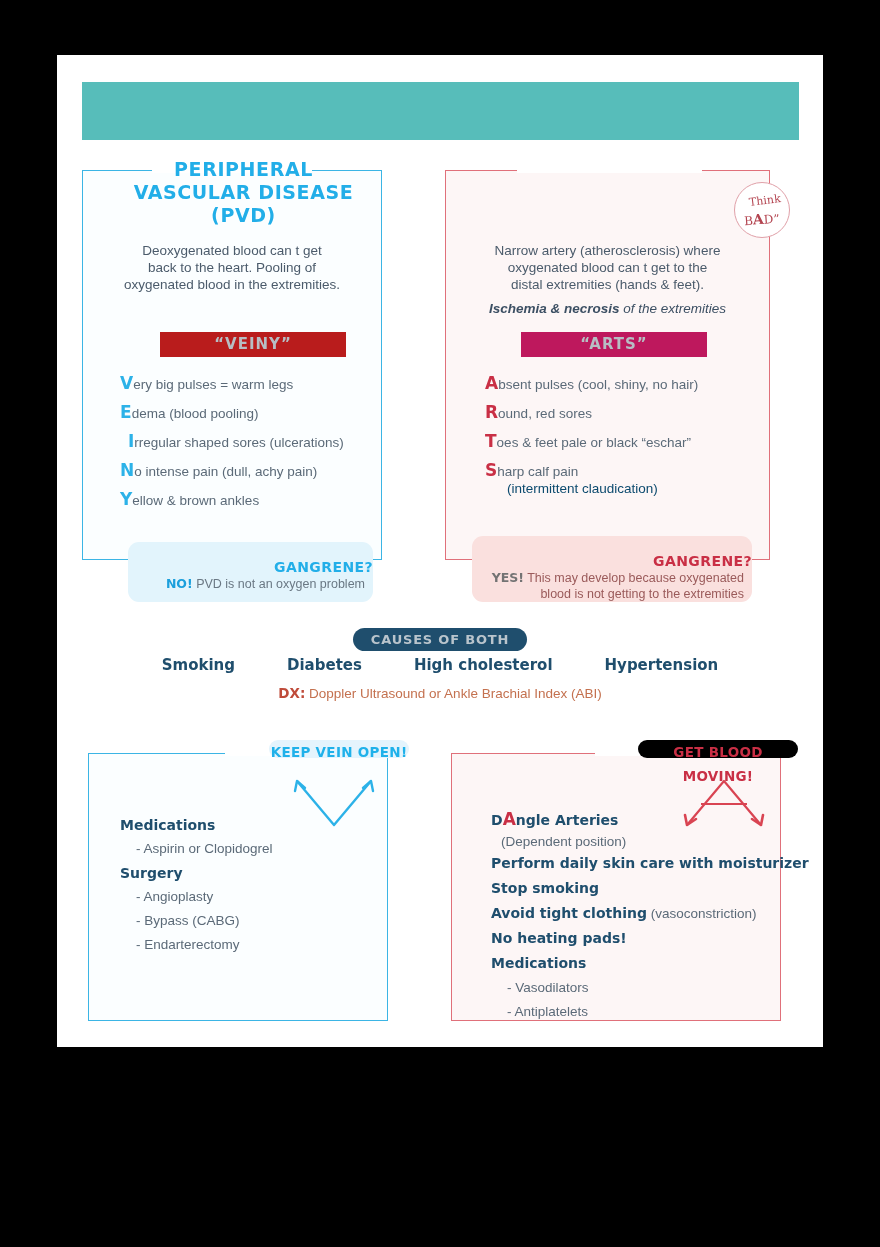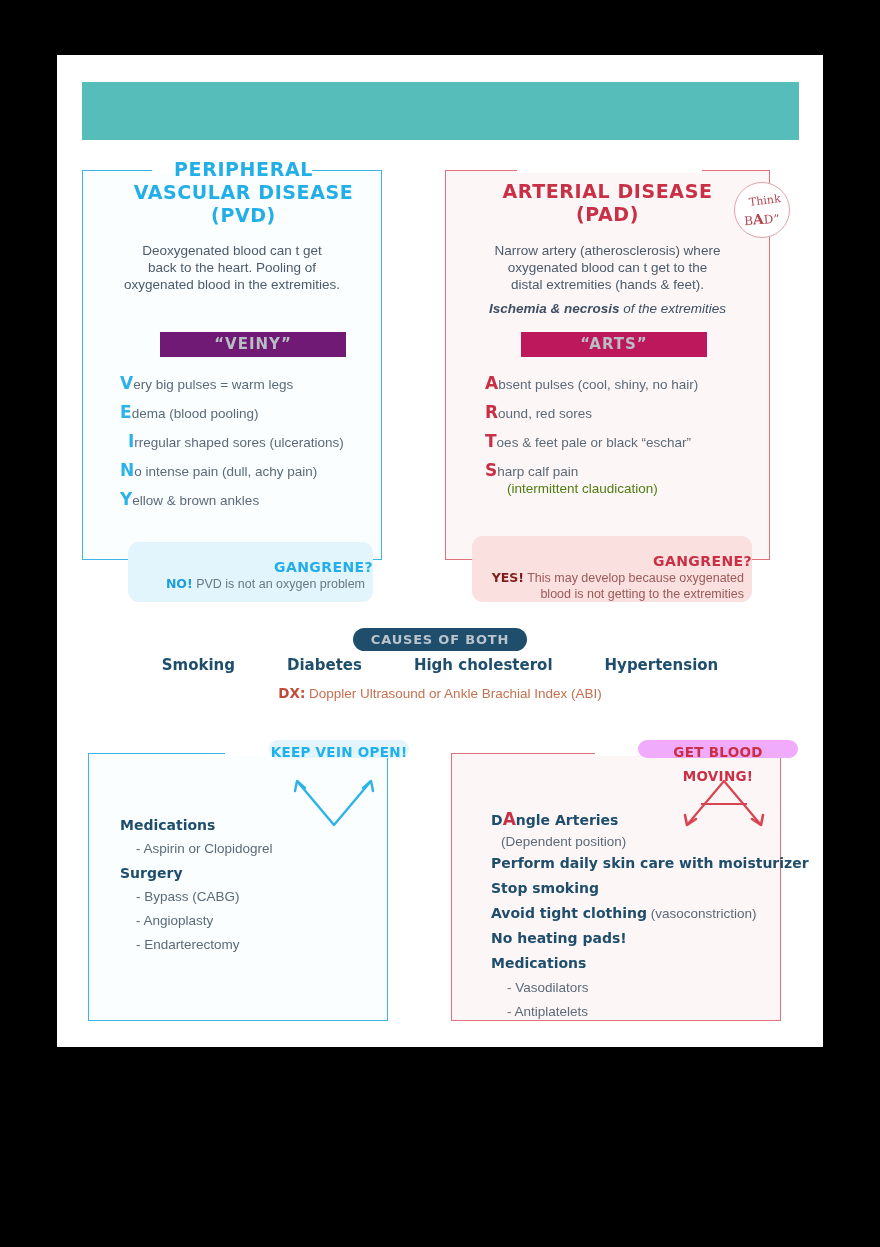--- a/index.html
+++ b/index.html
@@ -85,40 +85,40 @@
     position: absolute;
     text-align: center;
     font-family: "DejaVu Sans", sans-serif;
     font-weight: bold;
     font-size: 15px;
     letter-spacing: 1px;
     color: #b7bec4;
     line-height: 25px;
     height: 25px;
   }
-  .mnemonic-banner.blue { background: #701a75; }
+  .mnemonic-banner.blue { background: #b91c1c; }
   .mnemonic-banner.red  { background: #be185d; }
 
   
   .mlist { position: absolute; }
   .mrow {
     font-size: 13.5px;
     color: #5b6a78;
     line-height: 17px;
     margin-bottom: 11px;
     white-space: nowrap;
   }
   .mrow .cap {
     font-family: "DejaVu Sans", sans-serif;
     font-weight: bold;
     font-size: 17px;
   }
   .mlist.blue .cap { color: #2cb2e8; }
   .mlist.red  .cap { color: #c92f45; }
-  .msub { font-size: 13.5px; color: #4d7c0f; line-height: 17px; }
+  .msub { font-size: 13.5px; color: #0c4a6e; line-height: 17px; }
 
   
   .gangrene {
     position: absolute;
     border-radius: 11px;
     text-align: right;
     padding-top: 16px;
   }
   .gangrene.blue { background: #e2f4fc; }
   .gangrene.red  { background: #fae0de; }
@@ -128,21 +128,21 @@
     font-size: 14px;
     letter-spacing: .4px;
     line-height: 18px;
   }
   .gangrene.blue .g-title { color: #22aee8; }
   .gangrene.red  .g-title { color: #c92f45; }
   .g-body { font-size: 12.5px; line-height: 16px; color: #6a7884; padding: 0 8px; }
   .gangrene.red .g-body { color: #9a5a5a; }
   .g-body .lead { font-family: "DejaVu Sans", sans-serif; font-weight: bold; }
   .gangrene.blue .g-body .lead { color: #1b9fdc; }
-  .gangrene.red  .g-body .lead { color: #7f1d1d; }
+  .gangrene.red  .g-body .lead { color: #737373; }
 
   
   #causes-pill {
     position: absolute;
     left: 296px; top: 573px;
     width: 174px; height: 23px;
     background: #1f4e6d;
     border-radius: 12px;
     text-align: center;
     line-height: 23px;
@@ -180,21 +180,21 @@
     text-align: center;
     line-height: 24px;
     font-family: "DejaVu Sans", sans-serif;
     font-weight: bold;
     font-size: 13.5px;
     letter-spacing: .3px;
     z-index: 5;
     margin-left: 40px;
   }
   .tx-pill.blue { background: #e4f4fd; color: #1fb1ea; }
-  .tx-pill.red  { background: #f0abfc; color: #c92f45; }
+  .tx-pill.red  { background: #000000; color: #c92f45; }
 
   
   .tx-list { position: absolute; }
   .tx-head {
     font-family: "DejaVu Sans", sans-serif;
     font-weight: bold;
     font-size: 14px;
     color: #1f4e6d;
     line-height: 24px;
     white-space: nowrap;
@@ -283,24 +283,20 @@
     <div class="g-body">
       <span class="lead">NO!</span>
       <span>PVD is not an oxygen problem</span>
     </div>
   </div>
 
   <div class="panel red" style="left:388px; top:115px; width:325px; height:390px;">
   </div>
   <div class="notch white" style="left:460px; top:112px; width:185px;"></div>
 
-  <div class="disease-title red" style="left:388px; top:125px; width:325px;">
-    <span class="title-line">ARTERIAL DISEASE</span>
-    <span class="title-line">(PAD)</span>
-  </div>
 
   <div id="think-badge">
     <span class="l1">Think</span>
     <span class="l2"><span>B</span><span class="big">A</span><span>D”</span></span>
   </div>
 
   <div class="desc" style="left:388px; top:187px; width:325px;">
     <span>Narrow artery (atherosclerosis) where</span><br>
     <span>oxygenated blood can t get to the</span><br>
     <span>distal extremities (hands &amp; feet).</span>
@@ -358,22 +354,22 @@
   <svg class="arrow-art" width="90" height="60" style="left:232px; top:718px;" viewBox="0 0 90 60">
     <path d="M8 8 L45 52 L82 8" fill="none" stroke="#2cb2e8" stroke-width="2.4" stroke-linejoin="round"></path>
     <path d="M8 8 L16 15 M8 8 L6 18" fill="none" stroke="#2cb2e8" stroke-width="2.4" stroke-linecap="round"></path>
     <path d="M82 8 L74 15 M82 8 L84 18" fill="none" stroke="#2cb2e8" stroke-width="2.4" stroke-linecap="round"></path>
   </svg>
 
   <div class="tx-list" style="left:63px; top:758px;">
     <div class="tx-head">Medications</div>
     <div class="tx-item">- Aspirin or Clopidogrel</div>
     <div class="tx-head">Surgery</div>
+    <div class="tx-item">- Angioplasty</div>
     <div class="tx-item">- Bypass (CABG)</div>
-    <div class="tx-item">- Angioplasty</div>
     <div class="tx-item">- Endarterectomy</div>
   </div>
 
   <div class="panel red" style="left:394px; top:698px; width:330px; height:268px;">
   </div>
   <div class="notch white" style="left:538px; top:695px; width:165px;"></div>
   <div class="tx-pill red" style="left:541px; top:685px; width:160px;">GET BLOOD MOVING!</div>
 
   <svg class="arrow-art" width="90" height="60" style="left:622px; top:718px;" viewBox="0 0 90 60">
     <path d="M8 52 L45 8 L82 52" fill="none" stroke="#d94452" stroke-width="2.2" stroke-linejoin="round"></path>

